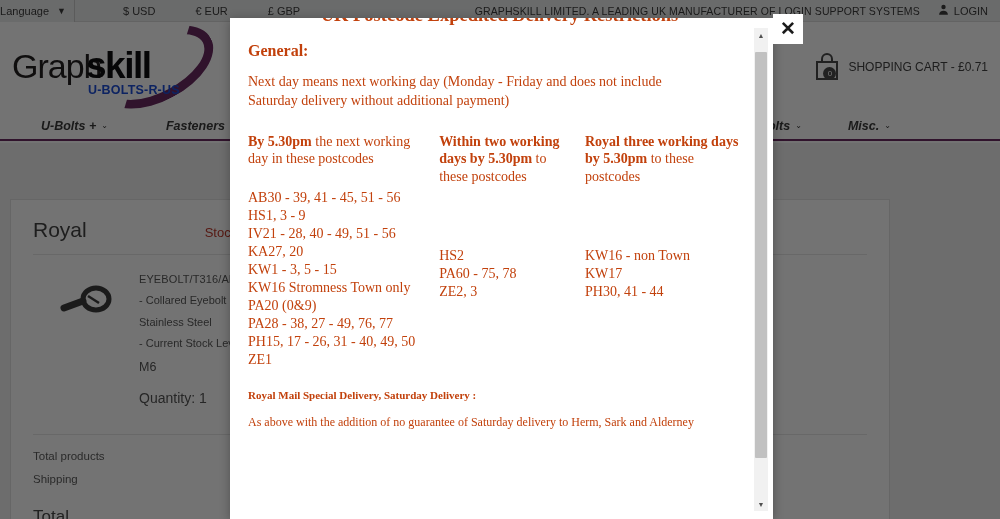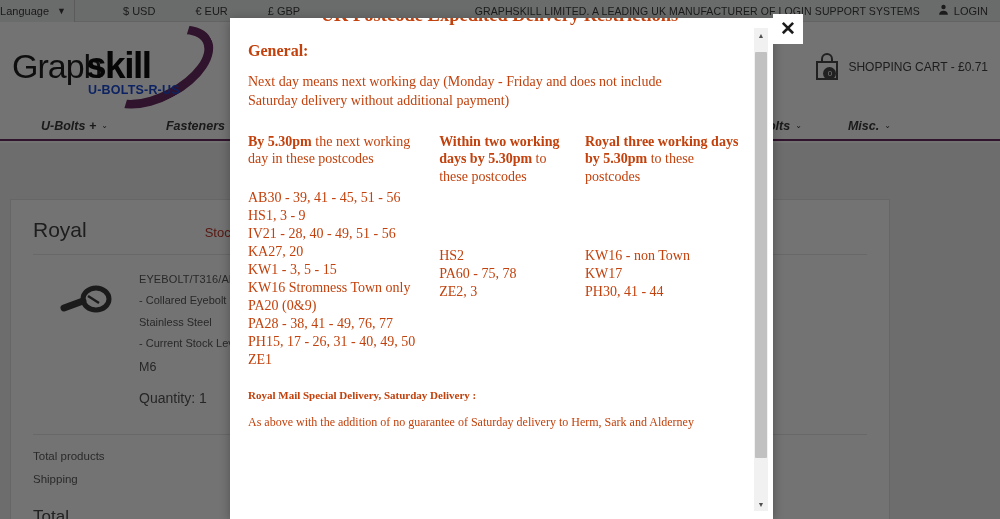--- a/index.html
+++ b/index.html
@@ -304,21 +304,21 @@
           <tbody>
             <tr>
               <td class="col1">
                 <div>AB30 - 39, 41 - 45, 51 - 56</div>
                 <div>HS1, 3 - 9</div>
                 <div>IV21 - 28, 40 - 49, 51 - 56</div>
                 <div>KA27, 20</div>
                 <div>KW1 - 3, 5 - 15</div>
                 <div>KW16 Stromness Town only</div>
                 <div>PA20 (0&amp;9)</div>
-                <div>PA28 - 38, 41 - 49, 76, 77</div>
+                <div>PA28 - 38, 27 - 49, 76, 77</div>
                 <div>PH15, 17 - 26, 31 - 40, 49, 50</div>
                 <div>ZE1</div>
               </td>
               <td class="col2 pad2">
                 <div>HS2</div>
                 <div>PA60 - 75, 78</div>
                 <div>ZE2, 3</div>
               </td>
               <td class="col3 pad3">
                 <div>KW16 - non Town</div>

